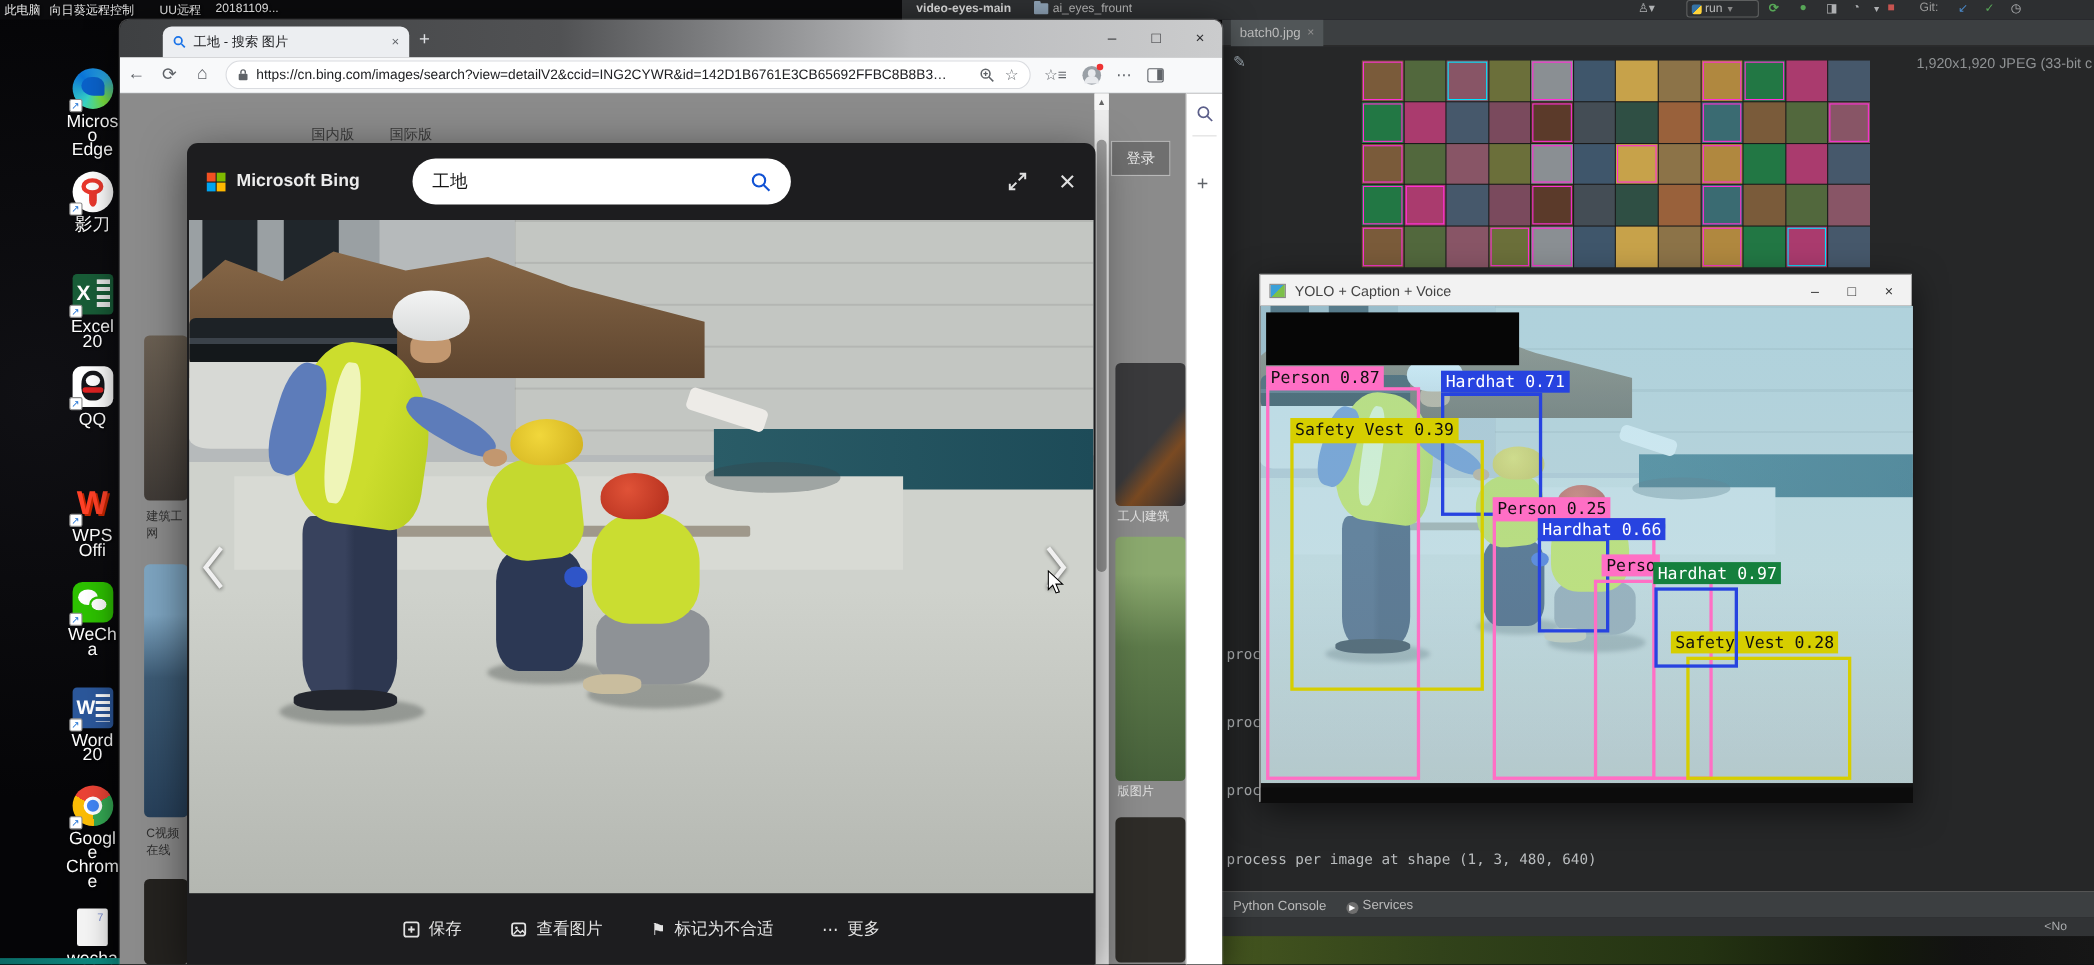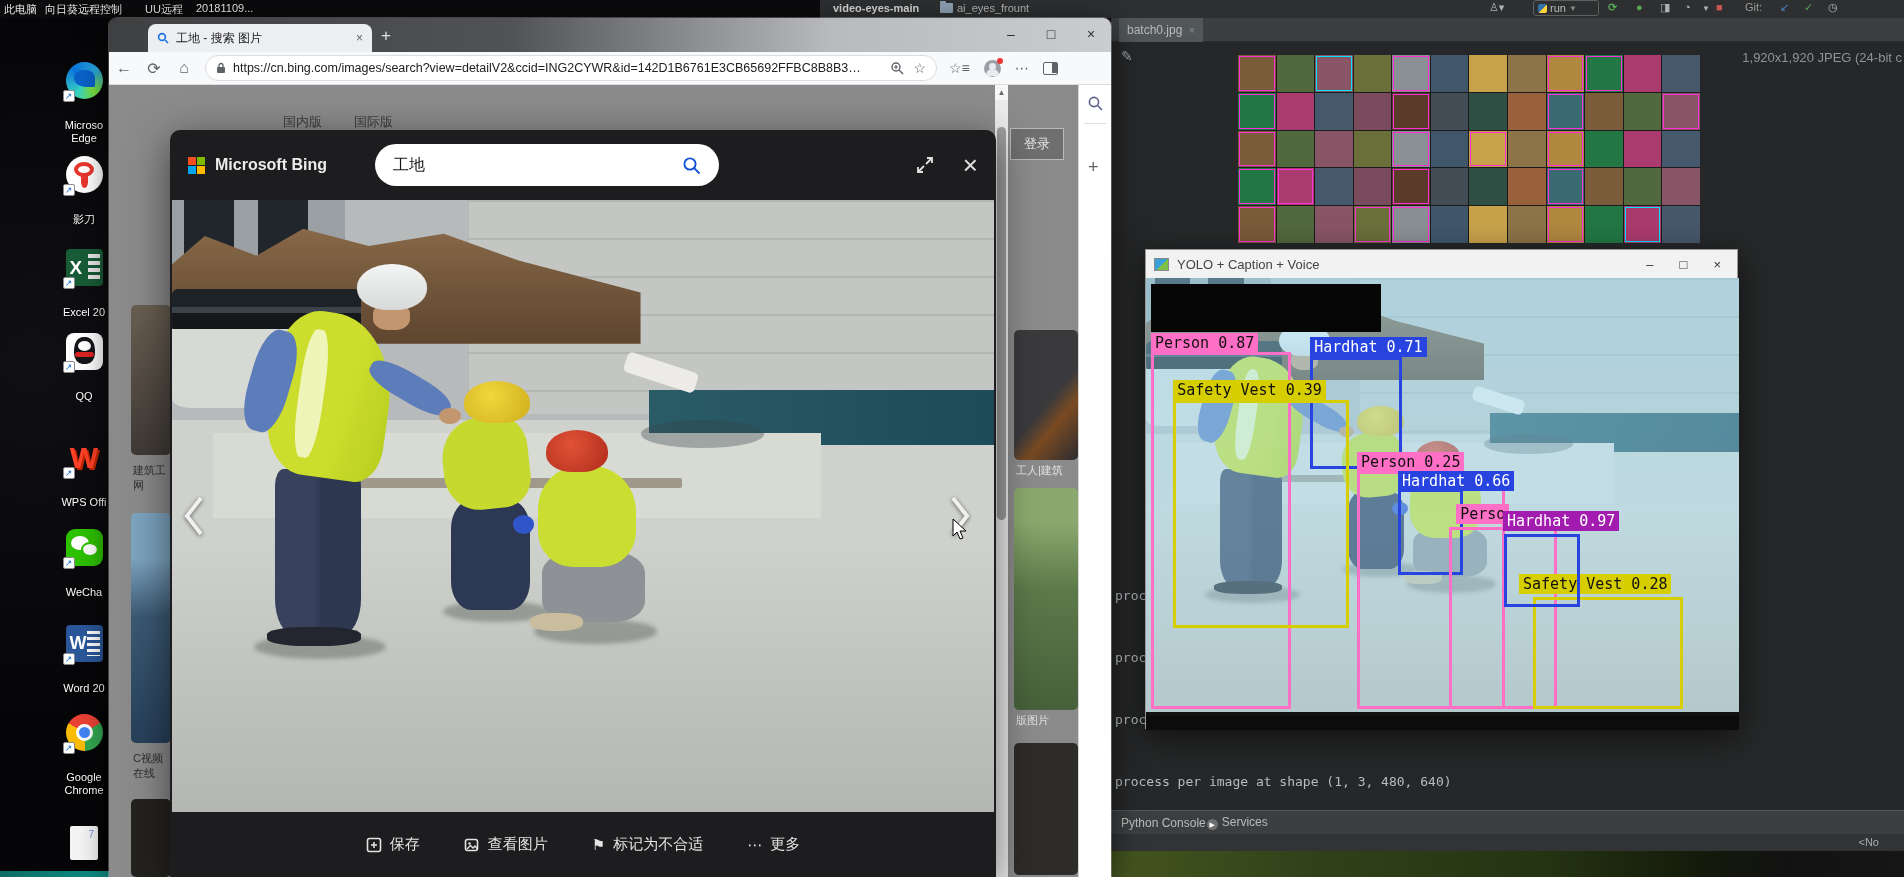--- a/index.html
+++ b/index.html
@@ -17,21 +17,21 @@
   .runbox{position:absolute;left:1533px;top:0;width:66px;height:16px;border:1px solid #5e6060;border-radius:3px;display:flex;align-items:center;gap:3px;padding:0 4px;}
   .pylogo{width:9px;height:9px;background:linear-gradient(135deg,#3572a5 50%,#ffd43b 50%);border-radius:2px;}
   .folder-ico{position:absolute;top:3px;width:13px;height:10px;background:#8ca0b3;border-radius:1px;}
   .folder-ico:before{content:"";position:absolute;left:0;top:-2px;width:6px;height:3px;background:#8ca0b3;border-radius:1px 1px 0 0;}
 
   
   .desktop{position:absolute;left:0;top:18px;width:109px;height:859px;overflow:hidden;background:radial-gradient(circle at 30% 40%,#101014,#050507 70%);}
   .desktop .teal-line{position:absolute;left:0;bottom:0;width:109px;height:6px;background:linear-gradient(90deg,#0b6b66,#0e8f85);}
   .dicon{position:absolute;left:60px;width:48px;text-align:center;cursor:pointer;}
   .ic{width:37px;height:37px;margin:0 auto;position:relative;}
-  .dlbl{margin-top:20px;font-size:11px;line-height:13px;color:#fff;text-shadow:1px 1px 2px #000;word-break:break-word;}
+  .dlbl{margin-top:5px;font-size:16px;line-height:13px;color:#fff;text-shadow:1px 1px 2px #000;word-break:break-word;}
   .shortcut{position:absolute;left:-3px;bottom:-3px;width:12px;height:12px;background:#fff;border:1px solid #8a8a8a;border-radius:2px;font-size:9px;line-height:10px;color:#1a6fd4;text-align:center;}
   .ic-edge{border-radius:50%;background:conic-gradient(from 210deg,#36d3c4,#0b74d8 30%,#2aa7e0 55%,#7ce03a 80%,#36d3c4);}
   .ic-edge:after{content:"";position:absolute;left:8px;top:8px;width:21px;height:17px;background:#0a61c9;border-radius:50% 50% 10% 60%;}
   .ic-yd{background:#fff;border-radius:50%;}
   .ic-yd .g1{position:absolute;left:8px;top:6px;width:20px;height:15px;border:4px solid #e8372c;border-radius:50%;}
   .ic-yd .g2{position:absolute;left:15px;top:20px;width:7px;height:12px;background:#e8372c;border-radius:0 0 50% 50%;}
   .ic-excel{background:#185c37;border-radius:4px;}
   .ic-excel .x{position:absolute;left:4px;top:8px;color:#fff;font-weight:bold;font-size:19px;}
   .ic-excel .grid{position:absolute;right:3px;top:5px;width:12px;height:27px;background:repeating-linear-gradient(#e8e8e8 0 4px,#185c37 4px 7px);}
   .ic-qq{background:#fff;border-radius:8px;}
@@ -53,21 +53,21 @@
   
   .pycharm{position:absolute;left:1111px;top:18px;width:793px;height:859px;background:#262728;}
   .pc-tabbar{position:absolute;left:0;top:0;width:793px;height:24px;background:#3c3f41;border-bottom:1px solid #2a2a2a;}
   .pc-tab{position:absolute;left:8px;top:0;height:24px;background:#515658;display:flex;align-items:center;gap:6px;padding:0 8px;font-size:12px;color:#bbbbbb;}
   .pc-tab .x{color:#8f8f8f;font-size:11px;}
   .pc-tool{position:absolute;left:10px;top:30px;color:#9aa5ad;font-size:14px;}
   .pc-info{position:absolute;right:2px;top:32px;font-size:13px;color:#8f9294;white-space:nowrap;}
   .mosaic{position:absolute;left:127px;top:37px;width:462px;height:188px;background:#1b1b1b;display:grid;grid-template-columns:repeat(12,1fr);grid-template-rows:repeat(5,1fr);gap:1px;}
   .mcell{width:100%;height:100%;}
   .conline{position:absolute;font-family:"DejaVu Sans Mono",monospace;font-size:13px;color:#b9bcbe;white-space:nowrap;}
-  .pc-status{position:absolute;left:0;top:792px;width:793px;height:24px;background:#3c3f41;border-top:1px solid #545454;display:flex;align-items:center;gap:1px;padding-left:10px;font-size:12px;color:#bbbbbb;}
+  .pc-status{position:absolute;left:0;top:792px;width:793px;height:24px;background:#3c3f41;border-top:1px solid #545454;display:flex;align-items:center;gap:18px;padding-left:10px;font-size:12px;color:#bbbbbb;}
   .pc-status2{position:absolute;left:0;top:816px;width:793px;height:17px;background:#313335;font-size:11px;color:#a9abad;}
   .svc-ico{display:inline-block;width:11px;height:11px;border-radius:50%;background:#6e6e6e;color:#fff;font-size:7px;line-height:11px;text-align:center;margin-right:4px;vertical-align:-1px;}
   .greenstrip{position:absolute;left:0;top:833px;width:793px;height:26px;background:linear-gradient(90deg,#44551f 0,#31421a 25%,#243312 55%,#141a0b 75%,#121212 85%,#161616 100%);}
 
   
   .browser{position:absolute;left:109px;top:18px;width:1002px;height:859px;border-radius:8px 8px 0 0;overflow:hidden;box-shadow:0 0 0 1px rgba(255,255,255,.25),0 6px 30px rgba(0,0,0,.6);}
   .tabstrip{position:absolute;left:0;top:0;width:100%;height:34px;background:linear-gradient(90deg,#3e4042 0%,#515254 40%,#b9babc 72%,#cbcccd 100%);}
   .btab{position:absolute;left:39px;top:6px;width:224px;height:28px;background:#eceef1;border-radius:8px 8px 0 0;display:flex;align-items:center;gap:7px;padding:0 9px;font-size:12px;color:#202124;}
   .btab .x{margin-left:auto;color:#5f6368;font-size:12px;}
   .newtab{position:absolute;left:272px;top:8px;font-size:17px;color:#dfe1e4;}
@@ -264,21 +264,21 @@
   </div>
 
   <div class="pycharm">
     <div class="pc-tabbar">
       <div class="pc-tab">
         <span>batch0.jpg</span>
         <span class="x">×</span>
       </div>
     </div>
     <div class="pc-tool">✎</div>
-    <div class="pc-info">1,920x1,920 JPEG (24-bit c</div>
+    <div class="pc-info">1,920x1,920 JPEG (33-bit c</div>
     <div class="mosaic">
         <div class="mcell" style="background: rgb(122, 91, 58); outline: rgb(255, 47, 214) solid 1px; outline-offset: -2px;"></div>
         <div class="mcell" style="background: rgb(82, 104, 61);"></div>
         <div class="mcell" style="background: rgb(136, 85, 102); outline: rgb(0, 229, 255) solid 1px; outline-offset: -2px;"></div>
         <div class="mcell" style="background: rgb(107, 111, 58);"></div>
         <div class="mcell" style="background: rgb(138, 143, 147); outline: rgb(255, 47, 214) solid 1px; outline-offset: -2px;"></div>
         <div class="mcell" style="background: rgb(63, 86, 107);"></div>
         <div class="mcell" style="background: rgb(199, 162, 74);"></div>
         <div class="mcell" style="background: rgb(140, 115, 72);"></div>
         <div class="mcell" style="background: rgb(176, 136, 63); outline: rgb(255, 47, 214) solid 1px; outline-offset: -2px;"></div>
@@ -579,21 +579,21 @@
             <div class="dbox" style="border-color: rgb(255, 111, 197); left: 51.1%; top: 57.3%; width: 18.2%; height: 42%;"></div>
             <div class="dbox" style="border-color: rgb(214, 206, 0); left: 65.3%; top: 73.5%; width: 25.3%; height: 25.8%;"></div>
             <div class="dbox" style="border-color: rgb(39, 67, 224); left: 60.4%; top: 58.9%; width: 12.8%; height: 16.9%; z-index: 3;"></div>
             <div class="dlabel" style="background: rgb(255, 111, 197); color: rgb(16, 16, 16); left: 0.84%; top: 12.6%;">Person 0.87</div>
             <div class="dlabel" style="background: rgb(39, 67, 224); color: rgb(255, 255, 255); left: 27.7%; top: 13.7%;">Hardhat 0.71</div>
             <div class="dlabel" style="background: rgb(214, 206, 0); color: rgb(16, 16, 16); left: 4.6%; top: 23.5%;">Safety Vest 0.39</div>
             <div class="dlabel" style="background: rgb(255, 111, 197); color: rgb(16, 16, 16); left: 35.6%; top: 40%;">Person 0.25</div>
             <div class="dlabel" style="background: rgb(39, 67, 224); color: rgb(255, 255, 255); left: 42.5%; top: 44.4%;">Hardhat 0.66</div>
             <div class="dlabel" style="background: rgb(255, 111, 197); color: rgb(16, 16, 16); left: 52.3%; top: 52%;">Perso</div>
             <div class="dlabel" style="background: rgb(214, 206, 0); color: rgb(16, 16, 16); left: 62.9%; top: 68.3%;">Safety Vest 0.28</div>
-            <div class="dlabel" style="background: #a21caf; color: rgb(255, 255, 255); left: 60.2%; top: 53.7%;">Hardhat 0.97</div>
+            <div class="dlabel" style="background: #15803d; color: rgb(255, 255, 255); left: 60.2%; top: 53.7%;">Hardhat 0.97</div>
           </div>
       </div>
       <div class="ybottom"></div>
     </div>
   </div>
 
 
 </div>
 
 </body></html>

